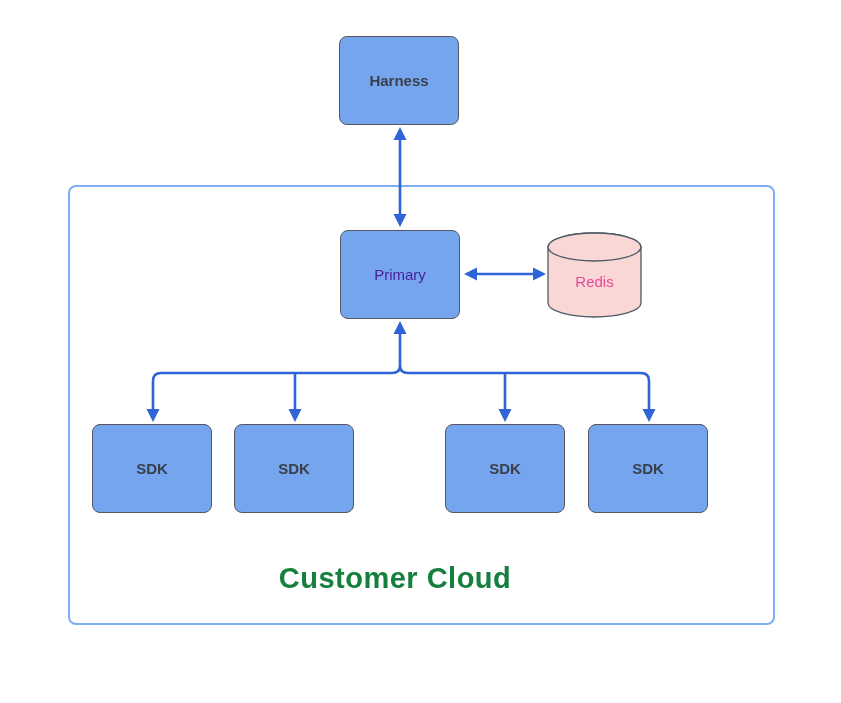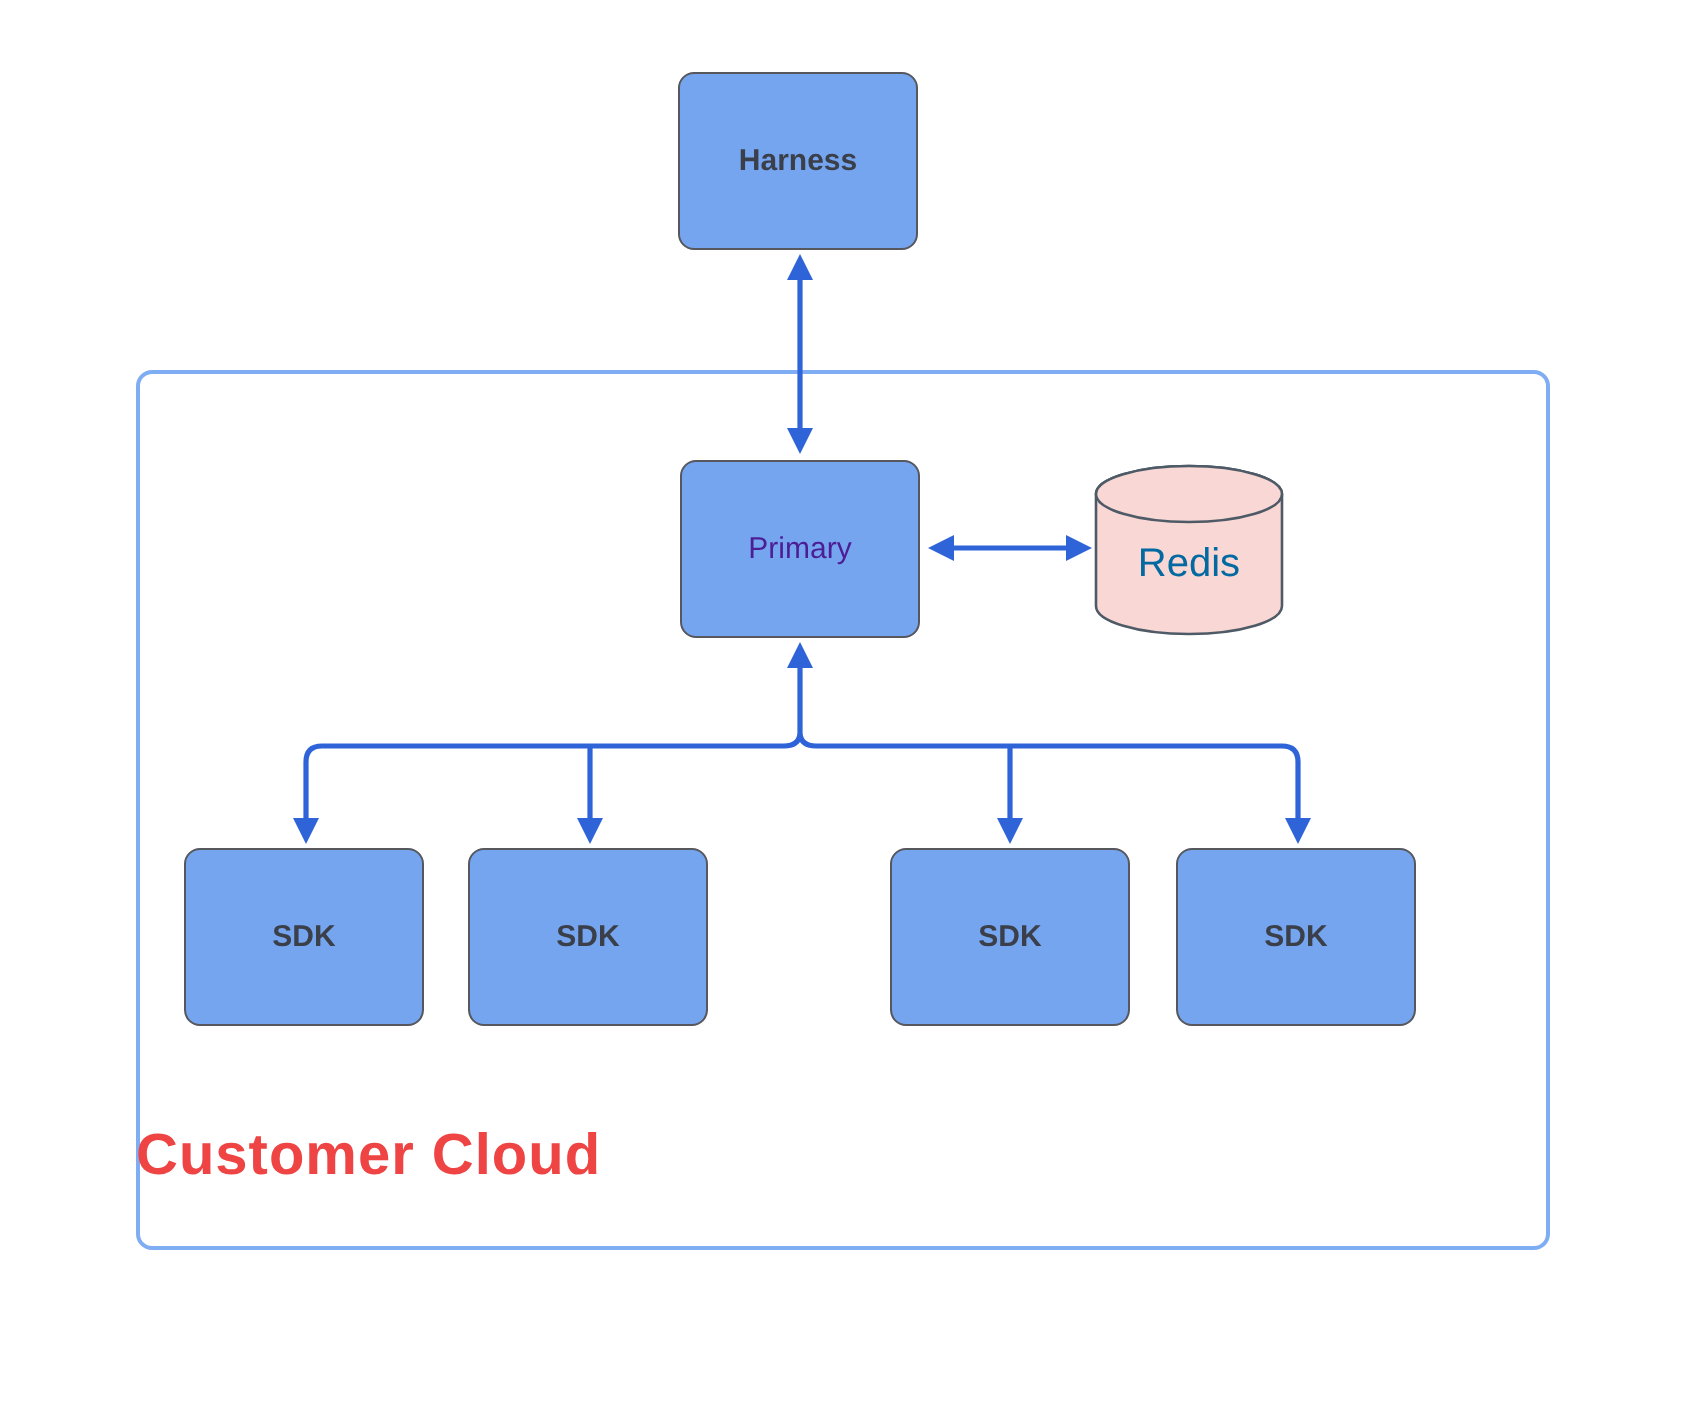--- a/index.html
+++ b/index.html
@@ -38,34 +38,34 @@
     width: 707px; height: 440px;
     box-sizing: border-box;
     border: 2.5px solid #7fadf3;
     border-radius: 8px;
     background: transparent;
   }
   .cloud-label {
     position: absolute;
     left: 68px; top: 562px;
     width: 654px;
-    text-align: left;
+    text-align: center;
     font-size: 29px;
     font-weight: 700;
-    color: #ef4444;
+    color: #15803d;
     letter-spacing: 0.5px;
   }
   .redis-label {
     position: absolute;
     left: 548px; top: 273px;
     width: 93px; height: 18px;
     line-height: 18px;
     text-align: center;
-    font-size: 20px;
-    color: #0369a1;
+    font-size: 15px;
+    color: #ec4899;
   }
   svg.layer {
     position: absolute;
     left: 0; top: 0;
     pointer-events: none;
   }
 </style>
 </head>
 <body>
 

